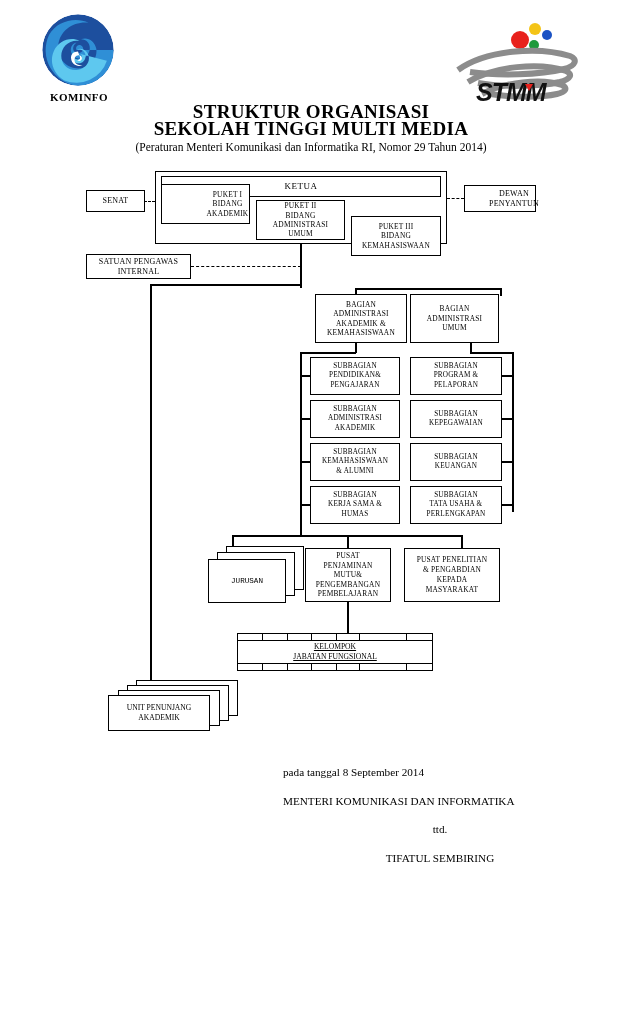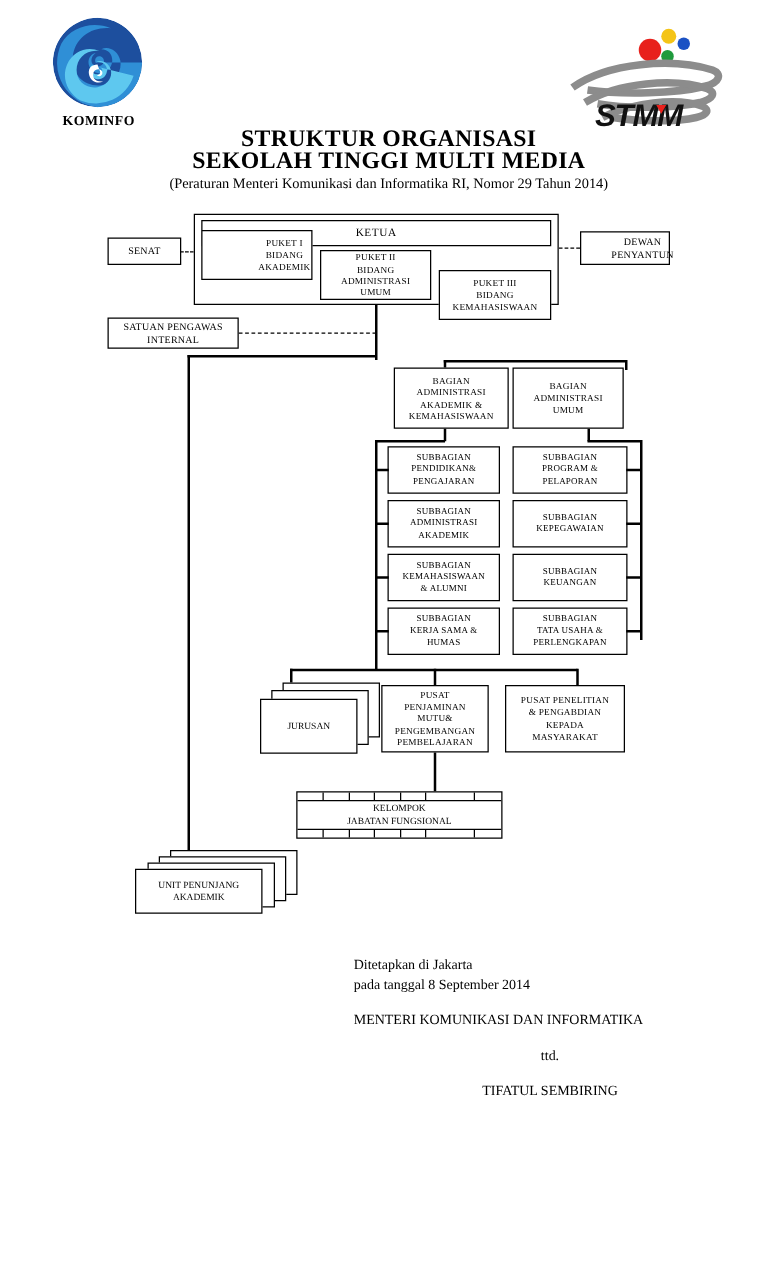--- a/index.html
+++ b/index.html
@@ -189,35 +189,35 @@
 
   <div class="line vline" style="left:300px;top:532px;height:4px;"></div>
   <div class="line hline" style="left:232px;top:535px;width:230px;"></div>
   <div class="line vline" style="left:232px;top:535px;height:13px;"></div>
   <div class="line vline" style="left:347px;top:535px;height:13px;"></div>
   <div class="line vline" style="left:461px;top:535px;height:13px;"></div>
 
   <div class="stack" style="left:208px;top:546px;width:100px;height:62px;">
     <div class="layer" style="left:18px;top:0;width:78px;height:44px;"></div>
     <div class="layer" style="left:9px;top:6px;width:78px;height:44px;"></div>
-    <div class="layer front" style="left:0;top:13px;width:78px;height:44px;">JURUSAN</div>
+    <div class="layer front" style="left:0;top:13px;width:78px;height:44px;font-family:Liberation Mono, monospace;">JURUSAN</div>
   </div>
 
   <div class="box" style="left:305px;top:548px;width:86px;height:54px;white-space:pre-line;font-size:7.4px;line-height:9.6px;">PUSAT
 PENJAMINAN
 MUTU&amp;
 PENGEMBANGAN
 PEMBELAJARAN</div>
   <div class="box" style="left:404px;top:548px;width:96px;height:54px;white-space:pre-line;font-size:7.4px;line-height:9.8px;">PUSAT PENELITIAN
 &amp; PENGABDIAN
 KEPADA
 MASYARAKAT</div>
 
   <div class="line vline" style="left:347px;top:602px;height:32px;"></div>
-  <div id="kelompok" style="left:237px;top:633px;width:165px;height:38px;">
+  <div id="kelompok" style="left:237px;top:633px;width:196px;height:38px;text-decoration:underline;">
     <div class="row rtop">
       <div class="cell" style="width:13%"></div>
         <div class="cell" style="width:13%"></div>
       <div class="cell" style="width:12%"></div>
         <div class="cell" style="width:13%"></div>
       <div class="cell" style="width:12%"></div>
         <div class="cell" style="width:24%"></div>
       <div class="cell" style="width:13%"></div>
     </div>
     <div class="row rmid">
@@ -242,21 +242,20 @@
 
   <div class="stack" style="left:108px;top:680px;width:130px;height:52px;">
     <div class="layer" style="left:28px;top:0;width:102px;height:36px;"></div>
     <div class="layer" style="left:19px;top:5px;width:102px;height:36px;"></div>
     <div class="layer" style="left:10px;top:10px;width:102px;height:36px;"></div>
     <div class="layer front" style="left:0;top:15px;width:102px;height:36px;white-space:pre-line;">UNIT PENUNJANG
 AKADEMIK</div>
   </div>
 
   <div id="footer">
-    <div class="ln">Ditetapkan di Jakarta</div>
     <div class="ln">pada tanggal 8 September 2014</div>
     <div class="gap"></div>
     <div class="ln">MENTERI KOMUNIKASI DAN INFORMATIKA</div>
     <div class="gap"></div>
     <div class="ln ctr" style="margin-left:32px;">ttd.</div>
     <div class="gap"></div>
     <div class="ln ctr" style="margin-left:32px;">TIFATUL SEMBIRING</div>
   </div>
 
 </div>

